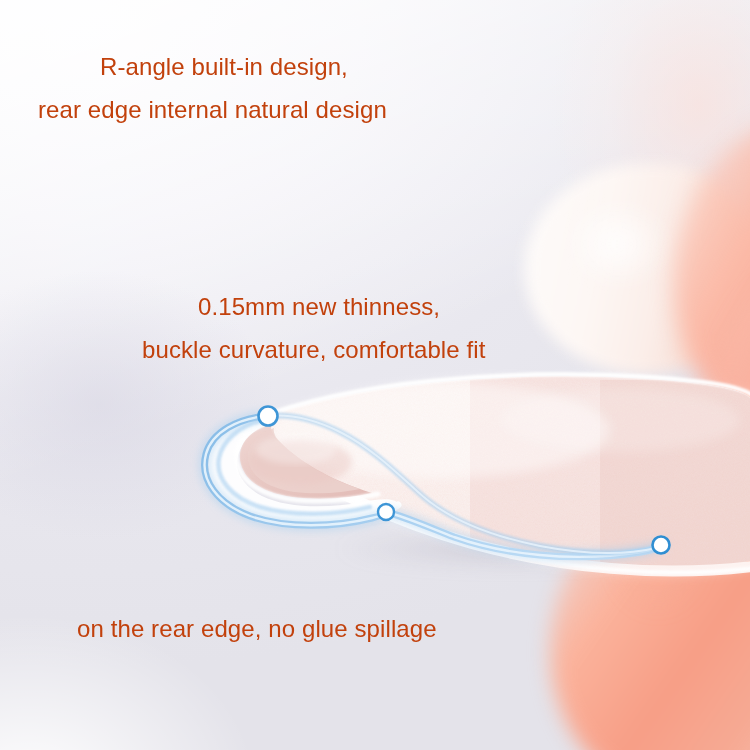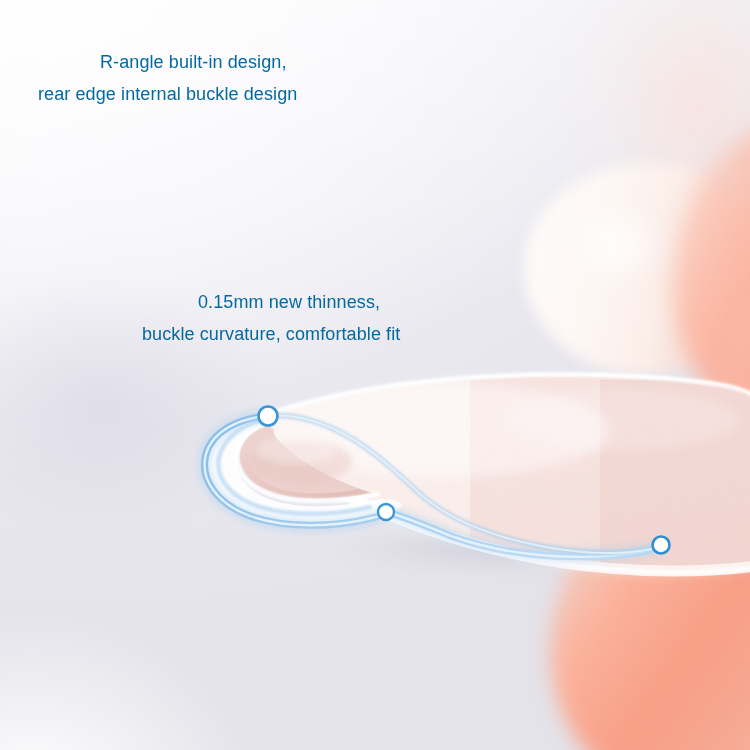--- a/index.html
+++ b/index.html
@@ -157,22 +157,22 @@
     width: 470px;
     height: 52px;
     border-radius: 50%;
     background: radial-gradient(50% 50% at 55% 40%, rgba(150,146,165,0.30) 0%, rgba(150,146,165,0.0) 74%);
     filter: blur(9px);
   }
 
   
   .caption {
     position: absolute;
-    color: #0369a1;
-    font-size: 18px;
+    color: #c2410c;
+    font-size: 24px;
     line-height: 1.78;
     letter-spacing: 0.1px;
     white-space: nowrap;
   }
   .cap-top   { left: 100px; top: 46px; }
   .cap-top .l2 { margin-left: -62px; }
   .cap-mid   { left: 198px; top: 286px; }
   .cap-mid .l2 { margin-left: -56px; }
   .cap-bot   { left: 75px;  top: 608px; }
   .cap-bot .l2 { margin-left: 2px; }
@@ -401,24 +401,25 @@
 
     <g>
       <circle cx="268" cy="416" r="9.5" fill="#ffffff" stroke="#3e95d6" stroke-width="2.6"></circle>
       <circle cx="386" cy="512" r="8" fill="#ffffff" stroke="#3e95d6" stroke-width="2.4"></circle>
       <circle cx="661" cy="545" r="8.5" fill="#ffffff" stroke="#2f8ed2" stroke-width="2.6"></circle>
     </g>
   </svg>
 
   <div class="caption cap-top">
     <span class="line l1">R-angle built-in design,</span>
-    <span class="line l2">rear edge internal buckle design</span>
+    <span class="line l2">rear edge internal natural design</span>
   </div>
 
   <div class="caption cap-mid">
     <span class="line l1">0.15mm new thinness,</span>
     <span class="line l2">buckle curvature, comfortable fit</span>
   </div>
 
   <div class="caption cap-bot">
+    <span class="line l2">on the rear edge, no glue spillage</span>
   </div>
 
 </div>
 
 </body></html>

